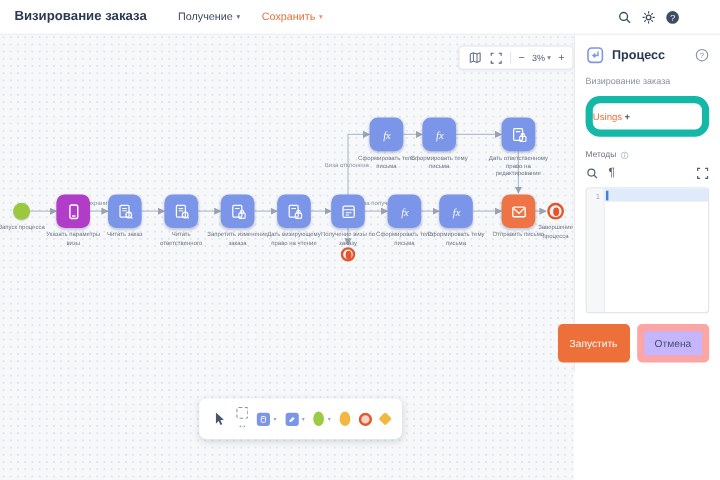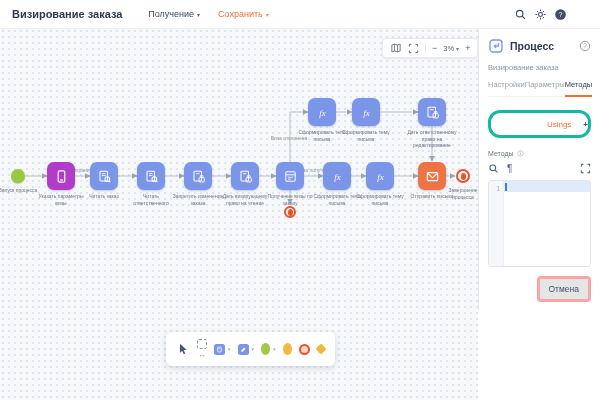--- a/index.html
+++ b/index.html
@@ -49,39 +49,39 @@
   .pal-cursor{width:14px;height:14px;cursor:pointer;}
   
   .panel{position:absolute;left:478px;top:28px;width:122px;height:282px;background:#fff;
          border-left:1px solid #e5e8ec;box-sizing:border-box;padding:10px 9px 8px;display:flex;flex-direction:column;}
   .panel-head{display:flex;align-items:center;gap:6px;margin-bottom:9px;}
   .panel-title{font-size:10.5px;font-weight:bold;color:#2b3a52;flex:1;}
   .panel-sub{font-size:7.5px;color:#8a93a2;margin-bottom:8px;}
   .tabs{display:flex;justify-content:space-between;border-bottom:1px solid #edf0f3;margin-bottom:13px;}
   .tab{font-size:7.5px;color:#9aa3b0;padding-bottom:6px;cursor:pointer;}
   .tab.active{color:#33415c;border-bottom:2px solid #ed703b;margin-bottom:-1px;}
-  .usings-btn{height:22px;border:3px solid #14b8a6;border-radius:12px;background:#fff;display:flex;
-              align-items:center;justify-content:flex-end;gap:12px;font-size:8px;color:#ed703b;
+  .usings-btn{height:22px;border:6px solid #14b8a6;border-radius:12px;background:#fff;display:flex;
+              align-items:center;justify-content:flex-start;gap:2px;font-size:8px;color:#ed703b;
               cursor:pointer;margin-bottom:12px;}
   .usings-plus{color:#44516b;font-weight:bold;}
   .methods-row{display:flex;align-items:center;gap:3px;font-size:7px;color:#6b7584;margin-bottom:6px;}
   .tools-row{display:flex;align-items:center;gap:8px;margin-bottom:6px;}
   .tool-icon{width:11px;height:11px;cursor:pointer;}
   .tool-para{font-size:10px;color:#55627a;cursor:pointer;line-height:1;}
   .tool-expand{margin-left:auto;}
   .editor{flex:1;border:1px solid #e2e6ec;border-radius:3px;background:#fff;display:flex;overflow:hidden;}
   .gutter{width:15px;background:#f6f7f9;border-right:1px solid #eceff3;font-size:6.5px;color:#a6aeb9;
           text-align:right;padding:2px 3px 0 0;box-sizing:border-box;line-height:11px;}
   .code-area{flex:1;}
   .code-line{height:11px;background:#dfeafa;display:flex;align-items:center;}
   .caret-bar{width:2px;height:8px;background:#3b82d8;margin-left:1px;}
   .panel-actions{display:flex;justify-content:flex-end;gap:6px;margin-top:9px;}
   .btn-run{background:#ed703b;color:#fff;font-size:8.5px;border:none;border-radius:4px;
            padding:6px 10px;cursor:pointer;font-family:inherit;}
-  .btn-cancel{background:#e5e5e5;color:#44516b;font-size:8.5px;border:3px solid #fca5a5;border-radius:4px;
+  .btn-cancel{background:#c4b5fd;color:#44516b;font-size:8.5px;border:6px solid #fca5a5;border-radius:4px;
            padding:5px 9px;cursor:pointer;font-family:inherit;}
 </style>
 </head>
 <body>
 
 <div class="topbar">
   <span class="page-title">Визирование заказа</span>
   <span class="menu-btn">
     <span>Получение</span>
     <span class="caret">▾</span>
@@ -289,25 +289,20 @@
       <path d="M10.3 5 v3.2 h-3.6" fill="none" stroke="#7b95e8" stroke-width="1.2"></path>
       <path d="M8.2 6.6 L6.2 8.2 L8.2 9.8" fill="none" stroke="#7b95e8" stroke-width="1.2"></path>
     </svg>
     <span class="panel-title">Процесс</span>
     <svg width="12" height="12" viewBox="0 0 16 16">
       <circle cx="8" cy="8" r="6.3" fill="none" stroke="#8a93a2" stroke-width="1.2"></circle>
       <text x="8" y="11" font-size="8.5" fill="#8a93a2" text-anchor="middle" font-family="Liberation Sans, sans-serif">?</text>
     </svg>
   </div>
   <div class="panel-sub">Визирование заказа</div>
-  <div class="tabs" id="tabs">
-      <div class="tab">Настройки</div>
-      <div class="tab">Параметры</div>
-      <div class="tab active">Методы</div>
-    </div>
   <div class="usings-btn">
     <span>Usings</span>
     <span class="usings-plus">+</span>
   </div>
   <div class="methods-row">
     <span>Методы</span>
     <svg width="7" height="7" viewBox="0 0 16 16">
       <circle cx="8" cy="8" r="6.3" fill="none" stroke="#a6aeb9" stroke-width="1.4"></circle>
       <line x1="8" y1="7" x2="8" y2="11.5" stroke="#a6aeb9" stroke-width="1.6"></line>
       <circle cx="8" cy="4.6" r="1" fill="#a6aeb9"></circle>
@@ -328,15 +323,16 @@
       <div>1</div>
     </div>
     <div class="code-area">
       <div class="code-line">
         <div class="caret-bar"></div>
         <span></span>
       </div>
     </div>
   </div>
   <div class="panel-actions">
+    <button class="btn-run">Запустить</button>
     <button class="btn-cancel">Отмена</button>
   </div>
 </div>
 
 </body></html>

